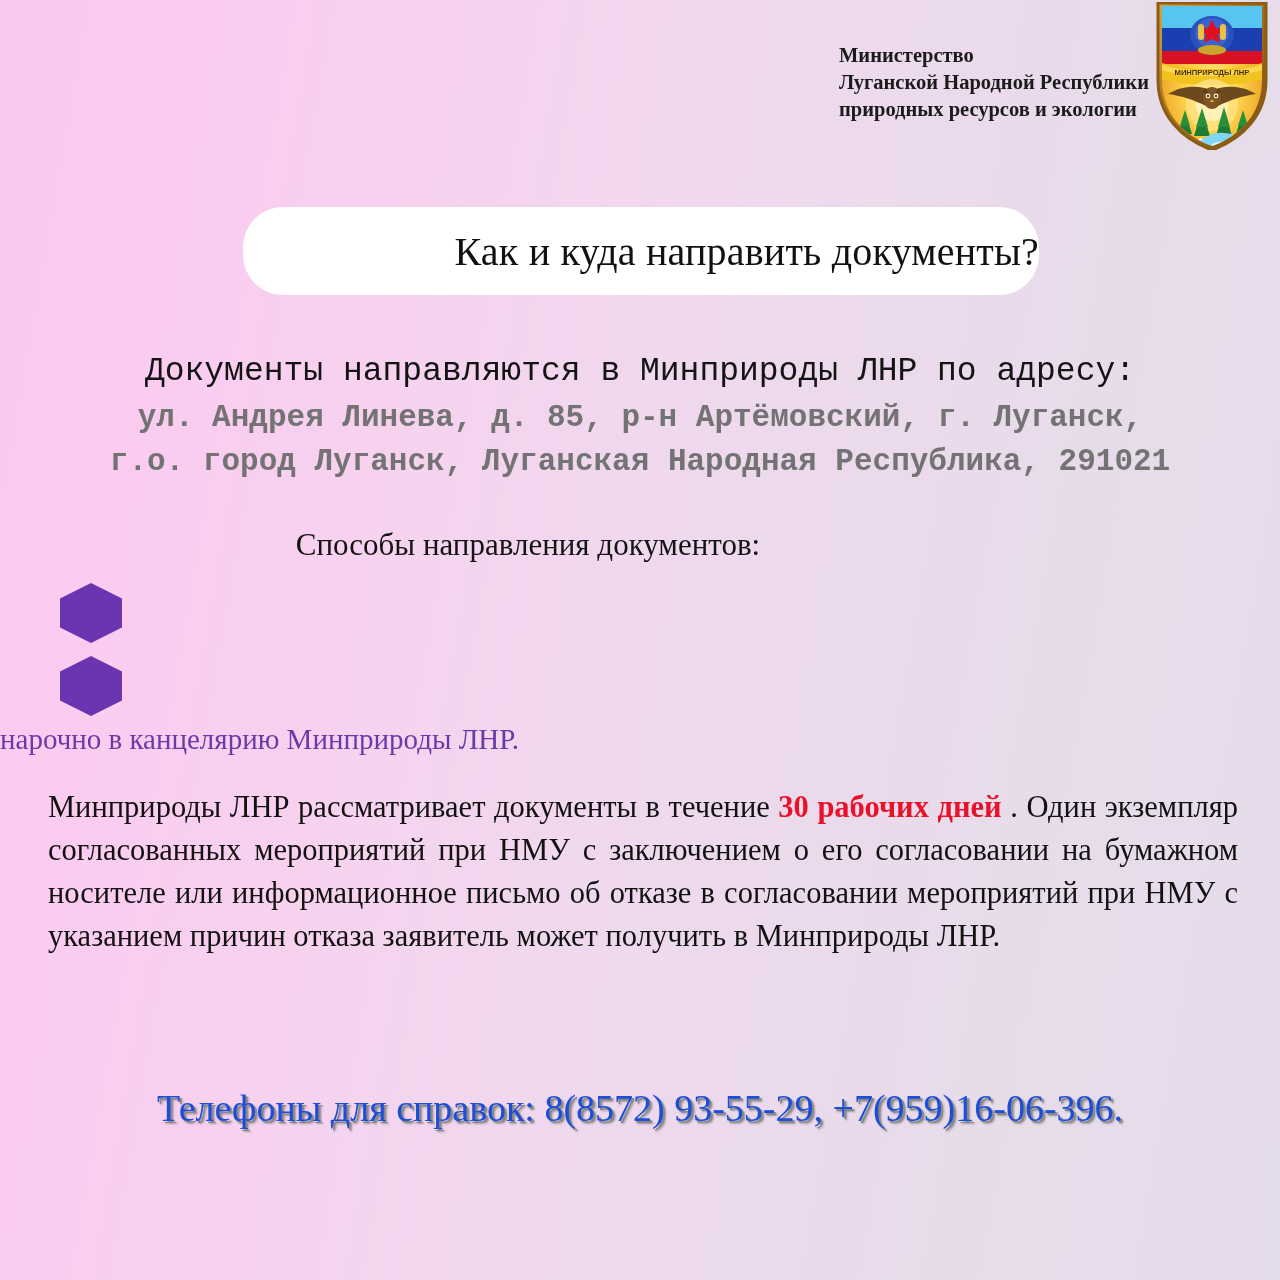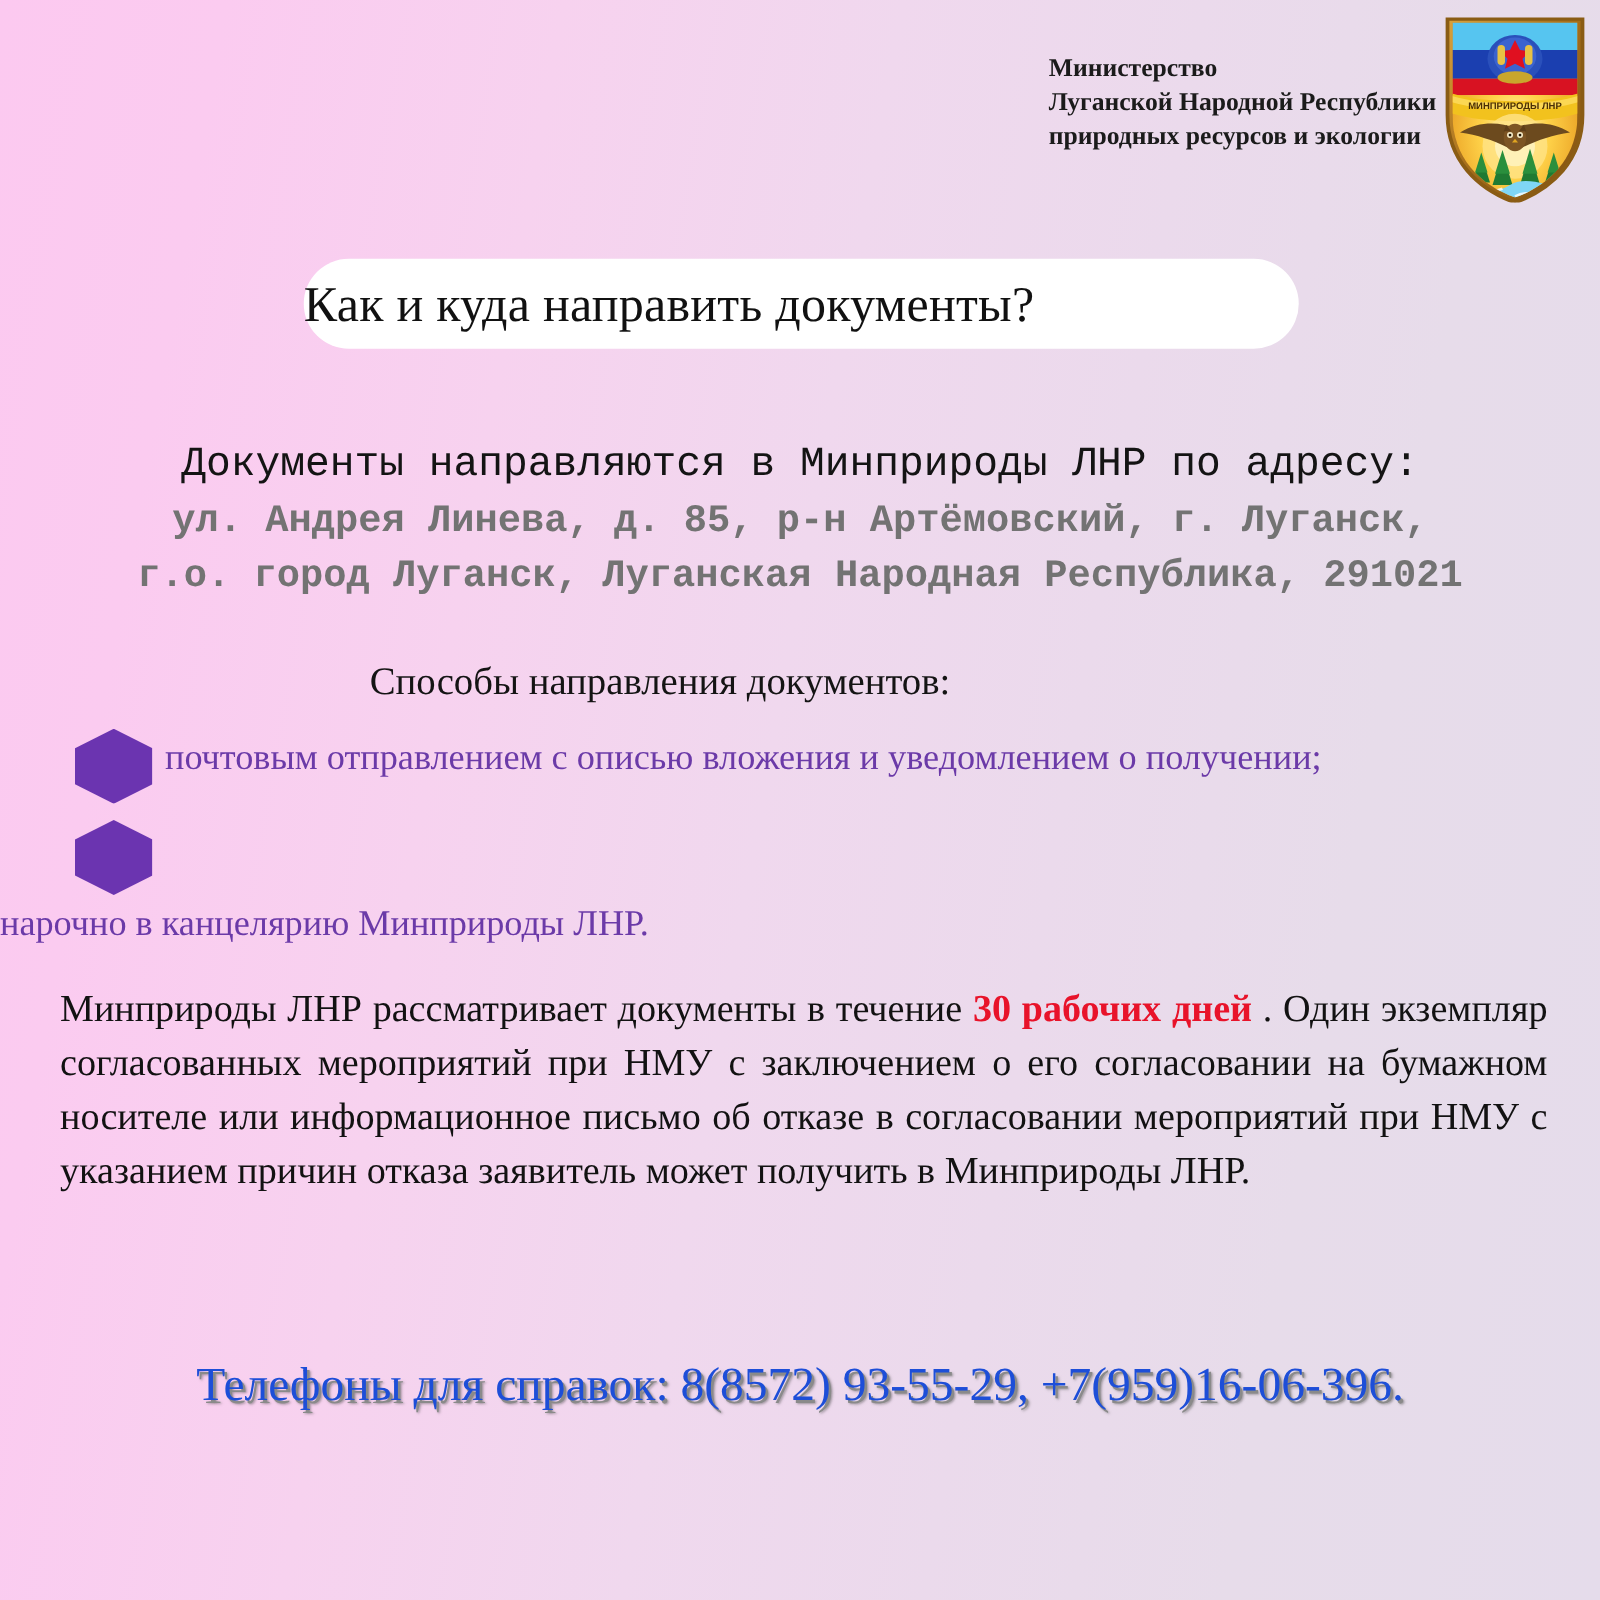--- a/index.html
+++ b/index.html
@@ -42,37 +42,37 @@
     color: #1b1b1b;
     padding-top: 42px;
     margin-right: 7px;
   }
   .ministry-text div { white-space: nowrap; }
 
   .emblem {
     width: 112px;
     height: 148px;
     position: relative;
-    margin-top: 14px;
+    margin-top: 2px;
     margin-right: 12px;
   }
   .emblem svg { display: block; }
 
   
   .title-pill {
     position: absolute;
     left: 243px;
     top: 207px;
     width: 796px;
-    height: 72px;
+    height: 88px;
     background: #ffffff;
     border-radius: 40px;
     display: flex;
     align-items: center;
-    justify-content: flex-start;
+    justify-content: flex-end;
   }
   .title-pill .title-text {
     font-size: 40px;
     color: #111111;
     letter-spacing: 0.2px;
     white-space: nowrap;
   }
 
   
   .address-block {
@@ -264,21 +264,20 @@
   <div class="addr-lead">Документы направляются в Минприроды ЛНР по адресу:</div>
   <div class="addr-line">ул. Андрея Линева, д. 85, р-н Артёмовский, г. Луганск,</div>
   <div class="addr-line">г.о. город Луганск, Луганская Народная Республика, 291021</div>
 </div>
 
 <div class="methods-heading">Способы направления документов:</div>
 
 <div class="methods-list">
   <div class="method-item">
     <div class="hexbullet"></div>
-    <div class="method-text">почтовым отправлением с описью вложения и уведомлением о получении;</div>
   </div>
   <div class="method-item">
     <div class="hexbullet"></div>
     <div class="method-text">нарочно в канцелярию Минприроды ЛНР.</div>
   </div>
 </div>
 
 <div class="body-paragraph">
   <span>Минприроды ЛНР рассматривает документы в течение </span>
   <span class="accent-red">30 рабочих дней</span>

